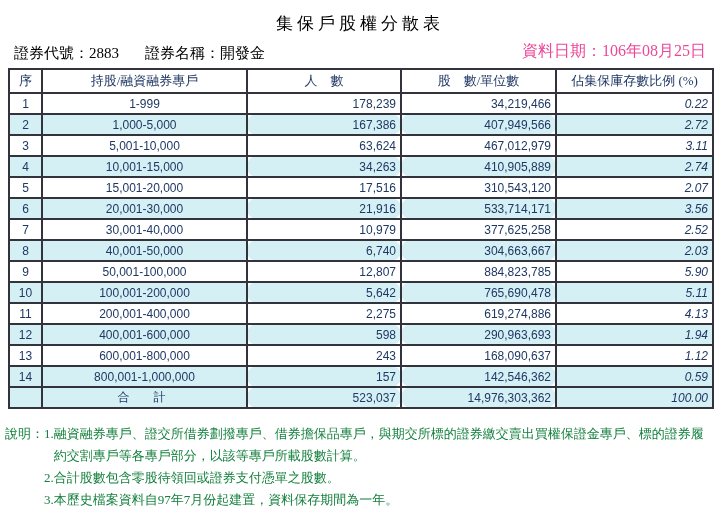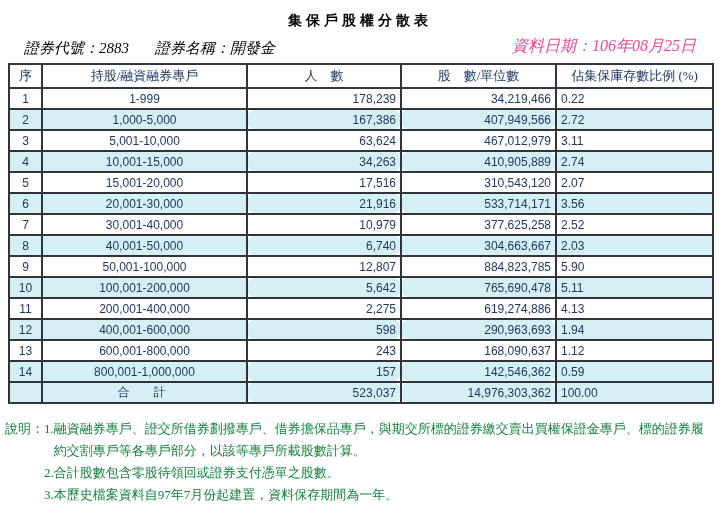--- a/index.html
+++ b/index.html
@@ -3,25 +3,25 @@
 <meta charset="utf-8">
 <style>
   html,body{margin:0;padding:0;}
   body{
     width:720px;height:529px;overflow:hidden;background:#ffffff;
     font-family:"Liberation Serif", serif;color:#000;
   }
   .page{position:relative;width:720px;height:529px;}
   .page-title{
     margin:12px 0 6px 0;text-align:center;
-    font-size:14px;font-weight:bold;letter-spacing:4px;color:#000;
+    font-size:17px;font-weight:normal;letter-spacing:4px;color:#000;
   }
   .meta-row{
     display:flex;justify-content:space-between;align-items:flex-end;
-    padding:0 24px;margin-bottom:5px;font-style:italic;
+    padding:0 14px;margin-bottom:5px;
   }
   .meta-left{font-size:15px;color:#000;}
   .meta-left .gap{display:inline-block;width:26px;}
   .meta-right{font-size:16px;color:#ec4899;padding-bottom:1px;}
 
   table.dist{
     border-collapse:collapse;table-layout:fixed;
     width:704px;margin:0 8px;
   }
   table.dist th, table.dist td{
@@ -32,21 +32,21 @@
     font-size:13px;font-weight:normal;text-align:center;
   }
   table.dist td{
     height:17px;padding:1px 4px;color:#1f3864;
     font-size:12px;background:#ffffff;
     font-family:"Liberation Sans", sans-serif;
   }
   td.c-no{text-align:center;padding:1px 2px;}
   td.c-range{text-align:center;}
   td.c-num{text-align:right;border-radius:10px;}
-  td.c-pct{text-align:left;position:relative;}
+  td.c-pct{text-align:right;position:relative;font-style:italic;}
   tr.alt td{background:#d4f0f4;}
   tr.total-row td{background:#d4f0f4;}
   td.c-total-label{
     text-align:center;letter-spacing:6px;
     font-family:"Liberation Serif", serif;font-size:13px;margin-top:28px;
   }
   .up-btn{
     position:absolute;left:5px;top:1px;
     width:18px;height:17px;border-radius:4px;
     background:linear-gradient(#9dbfe8,#4472b4);

